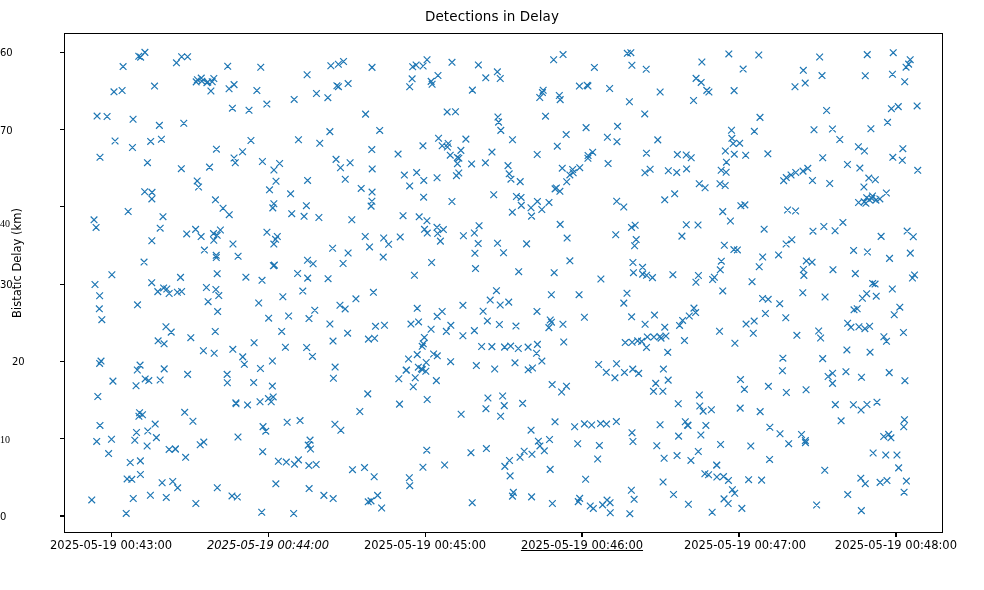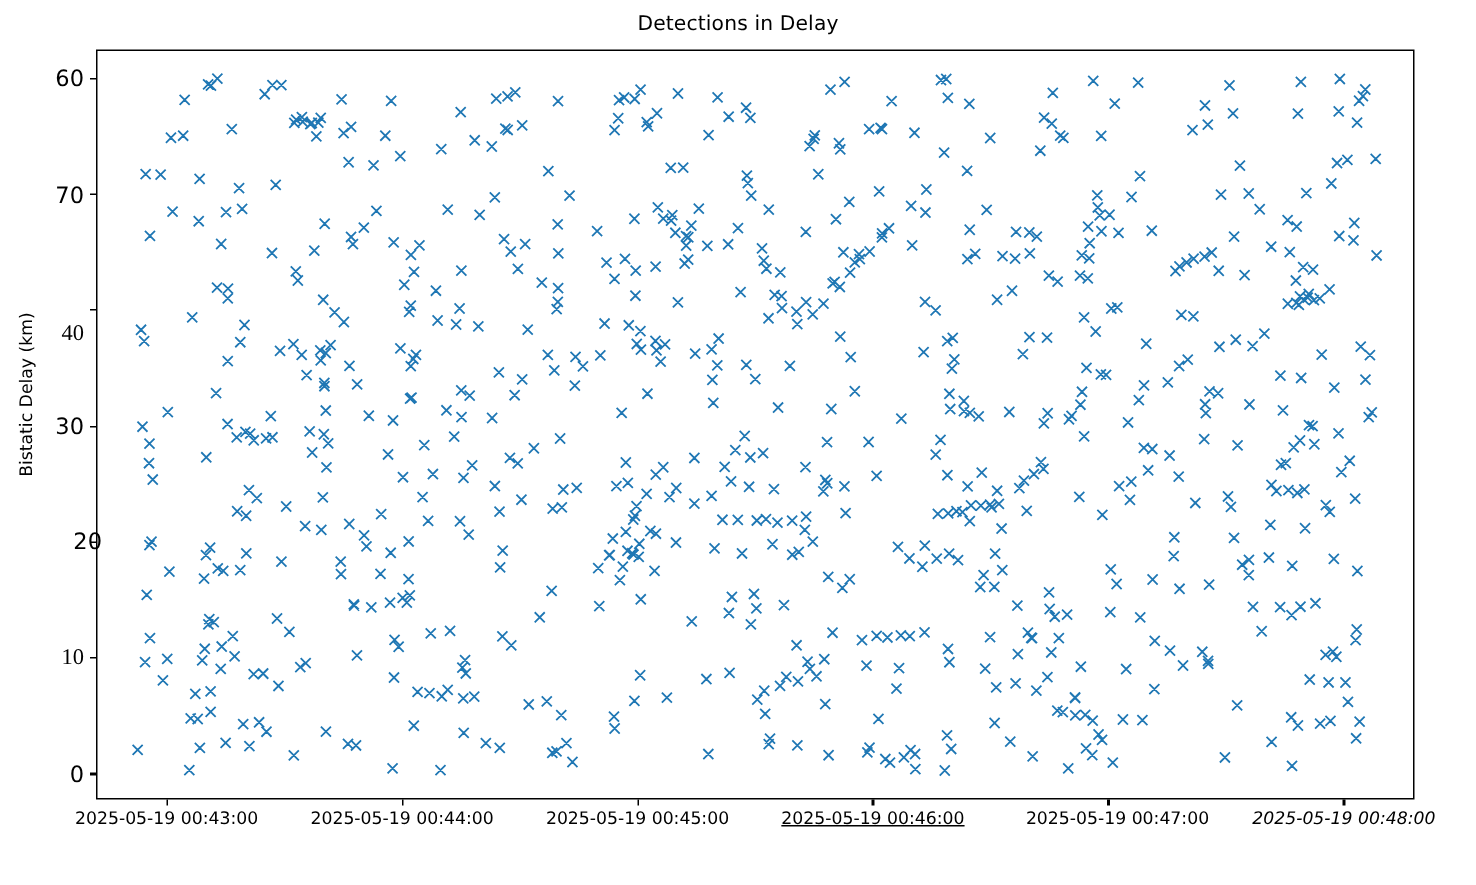--- a/index.html
+++ b/index.html
@@ -45,22 +45,22 @@
   #points-svg {
     position: absolute;
     left: 0;
     top: 0;
     width: 879px;
     height: 500px;
     display: block;
   }
   .ytick-label {
     position: absolute;
-    text-align: right;
-    font-size: 15px;
+    text-align: left;
+    font-size: 10px;
     color: #000000;
     transform: translateY(-50%);
     white-space: nowrap;
   }
   .ytick-mark {
     position: absolute;
     width: 4px;
     height: 1.1px;
     background: #000000;
   }
@@ -126,27 +126,27 @@
       <div class="ytick-label" style="left: 0px; width: 56px; top: 223px; font-family: Liberation Serif, serif;">40</div>
       <div class="ytick-mark" style="left: 60px; top: 129.1px;"></div>
       <div class="ytick-label" style="left: 0px; width: 56px; top: 129.6px;">70</div>
       <div class="ytick-mark" style="left: 60px; top: 51.8199px;"></div>
       <div class="ytick-label" style="left: 0px; width: 56px; top: 52.3199px;">60</div>
     </div>
   <div id="x-ticks">
       <div class="xtick-mark" style="left: 110.589px;"></div>
       <div class="xtick-label" style="left: 111.089px;">2025-05-19 00:43:00</div>
       <div class="xtick-mark" style="left: 267.554px;"></div>
-      <div class="xtick-label" style="left: 268.054px;">2025-05-19 00:44:00</div>
+      <div class="xtick-label" style="left: 268.054px; font-style: italic;">2025-05-19 00:44:00</div>
       <div class="xtick-mark" style="left: 424.518px;"></div>
       <div class="xtick-label" style="left: 425.018px;">2025-05-19 00:45:00</div>
       <div class="xtick-mark" style="left: 581.482px;"></div>
       <div class="xtick-label" style="left: 581.982px; text-decoration: underline;">2025-05-19 00:46:00</div>
       <div class="xtick-mark" style="left: 738.446px;"></div>
       <div class="xtick-label" style="left: 745px;">2025-05-19 00:47:00</div>
       <div class="xtick-mark" style="left: 895.411px;"></div>
-      <div class="xtick-label" style="left: 895.911px; font-style: italic;">2025-05-19 00:48:00</div>
+      <div class="xtick-label" style="left: 895.911px;">2025-05-19 00:48:00</div>
     </div>
 
 
   <div id="yaxis-label">Bistatic Delay (km)</div>
 
 </div>
 
 </body></html>

